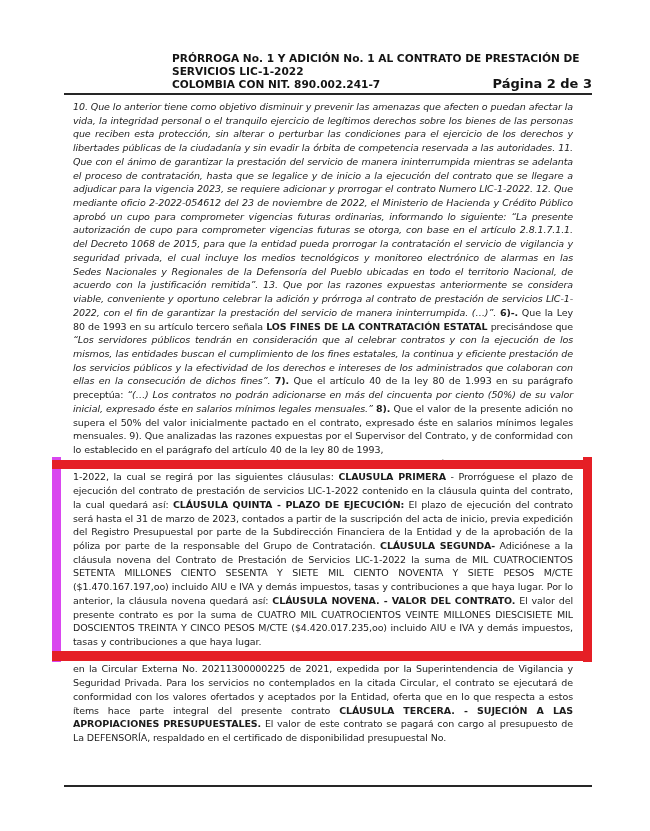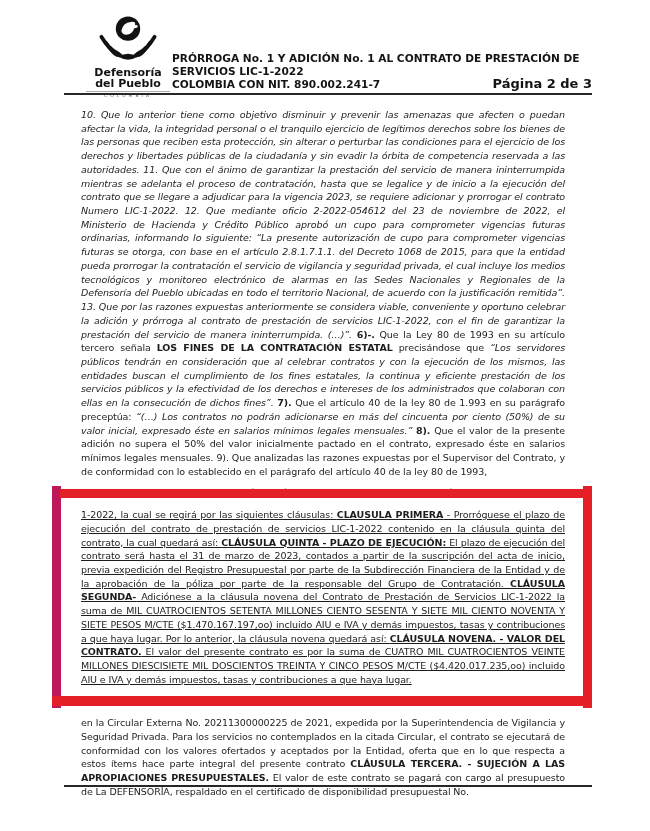--- a/index.html
+++ b/index.html
@@ -19,61 +19,41 @@
   .pageind{position:absolute;right:0;top:25.8px;font-weight:bold;font-size:13px;line-height:12.9px;color:#141414;}
 
   .rule{position:absolute;left:64px;right:58px;height:2px;background:#262626;}
   .top-rule{top:93px;}
   .bottom-rule{top:785px;}
 
   
   .doc-body{position:absolute;top:100px;left:73px;width:500px;
             font-size:9.5px;line-height:13.72px;letter-spacing:-0.1px;
             text-align:justify;color:#1d1d1d;}
-  .para{margin:8px;}
+  .para{margin:0;}
   .b{font-weight:bold;}
   .i{font-style:italic;}
 
   
   .obscured{position:relative;}
   .bar-top{position:absolute;top:3px;left:-21px;right:-19px;height:9px;
            background:#e51f26;pointer-events:none;}
   .boxwrap{position:relative;margin:0 -19px 0 -21px;
-           border-left:9px solid #be185d;border-right:9px solid #e51f26;
-           padding:0 10px 0 12px;text-decoration:underline;}
+           border-left:9px solid #d946ef;border-right:9px solid #e51f26;
+           padding:0 10px 0 12px;}
   .hidden-line{height:13.72px;position:relative;}
   .bar-bottom{position:absolute;top:2px;left:-21px;right:-19px;height:10px;
               background:#e51f26;pointer-events:none;}
 </style>
 </head>
 <body>
 
 <div class="page">
 
   <header class="hdr">
-    <div class="logo">
-      <svg width="74" height="54" viewBox="0 0 100 72" aria-hidden="true">
-        <circle cx="50" cy="22" r="16.5" fill="#121212"></circle>
-        <path d="M41 25 q2 -11 13 -12 q7 -1 5.5 4.5 q4.5 -1.5 3.5 2.5 q-2 1.5 -4.5 1.5 q-3 9.5 -13 8.5 q-3.5 -0.5 -4.5 -5 z" fill="#ffffff"></path>
-        <g stroke="#121212" stroke-width="5" stroke-linecap="round" fill="none">
-          <path d="M37 56 Q24 50 14 33"></path>
-          <path d="M38 57 Q28 55 20 41"></path>
-          <path d="M40 58 Q32 59 26 48"></path>
-          <path d="M63 56 Q76 50 86 33"></path>
-          <path d="M62 57 Q72 55 80 41"></path>
-          <path d="M60 58 Q68 59 74 48"></path>
-        </g>
-        <path d="M37 60 Q44 64 50 64 Q56 64 63 60 Q56 56 50 56 Q44 56 37 60 z" fill="#121212"></path>
-      </svg>
-      <div class="logo-name">
-        <div>Defensoría</div>
-        <div>del Pueblo</div>
-      </div>
-      <div class="logo-country">COLOMBIA</div>
-    </div>
 
     <div class="titlewrap">
       <div class="title-line">PRÓRROGA No. 1 Y ADICIÓN No. 1 AL CONTRATO DE PRESTACIÓN DE SERVICIOS LIC-1-2022</div>
       <div class="title-line">COLOMBIA CON NIT. 890.002.241-7</div>
       <div class="pageind">Página 2 de 3</div>
     </div>
   </header>
 
   <div class="rule top-rule"></div>
 

